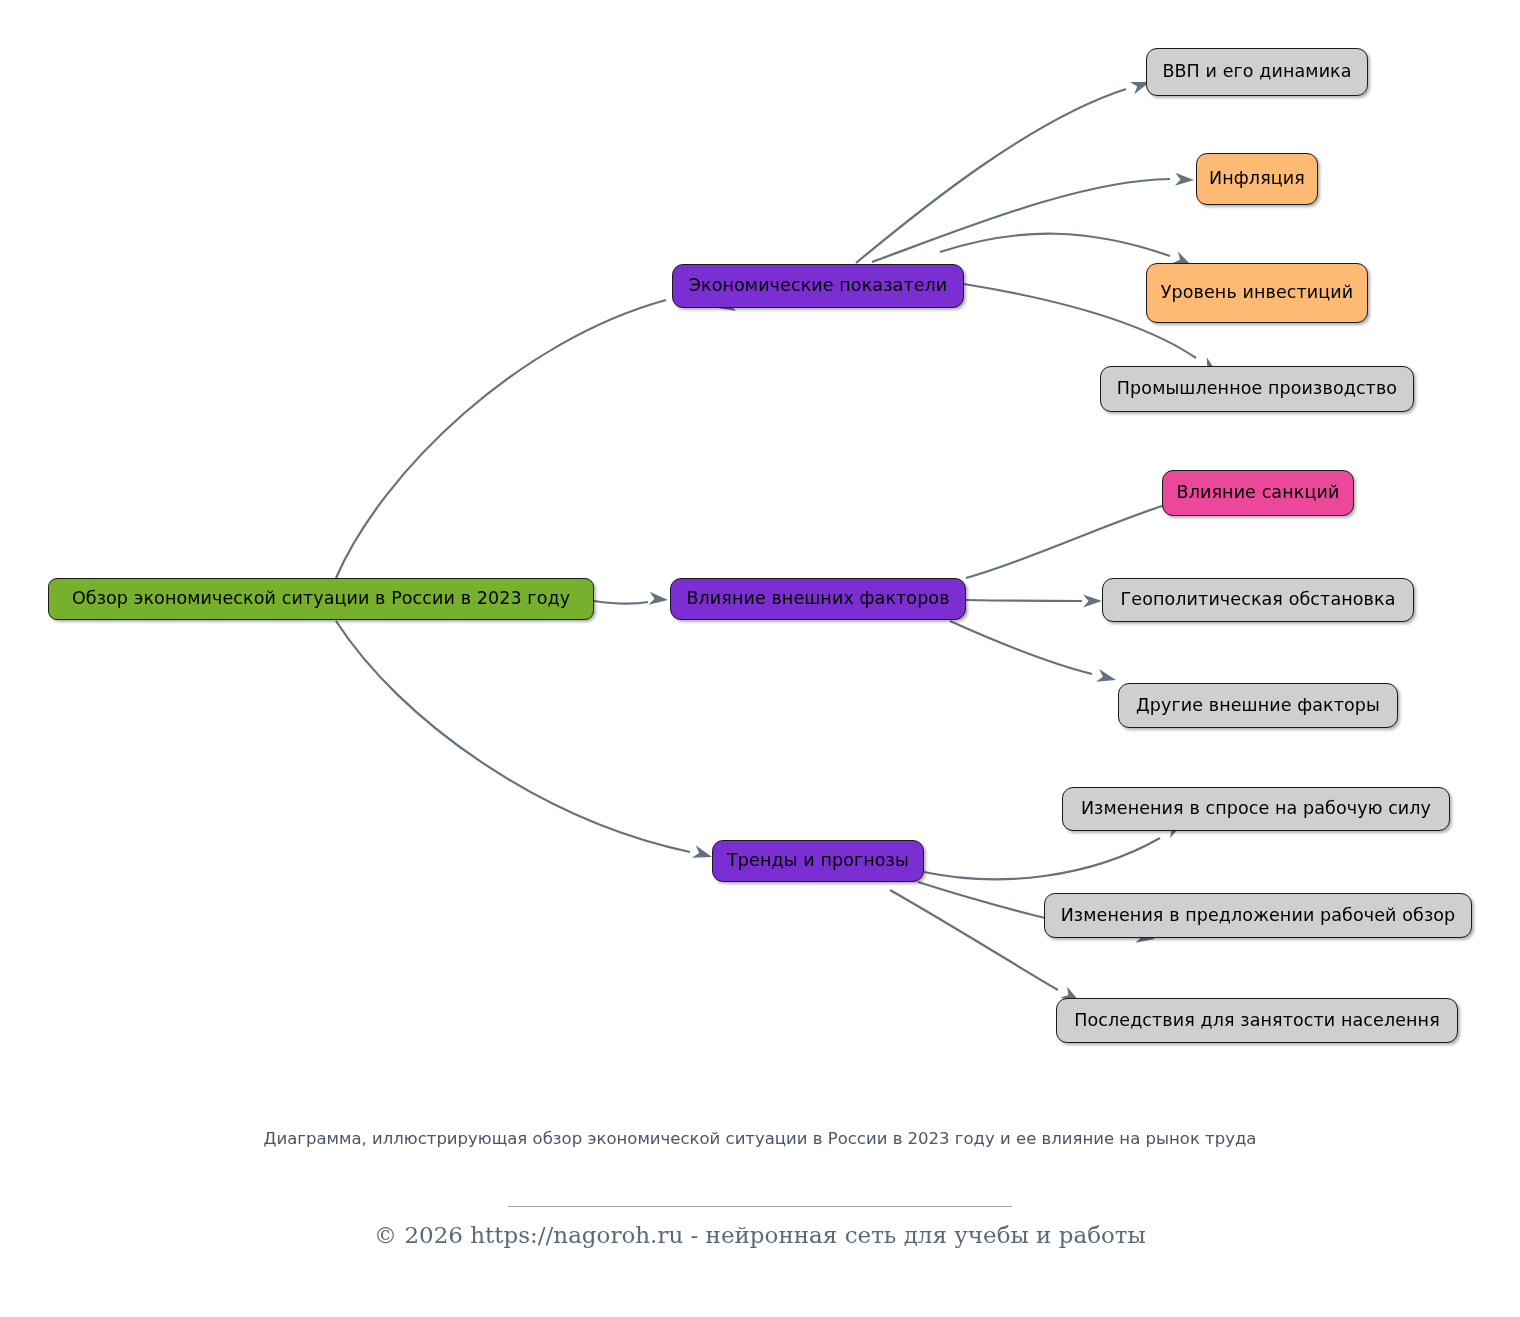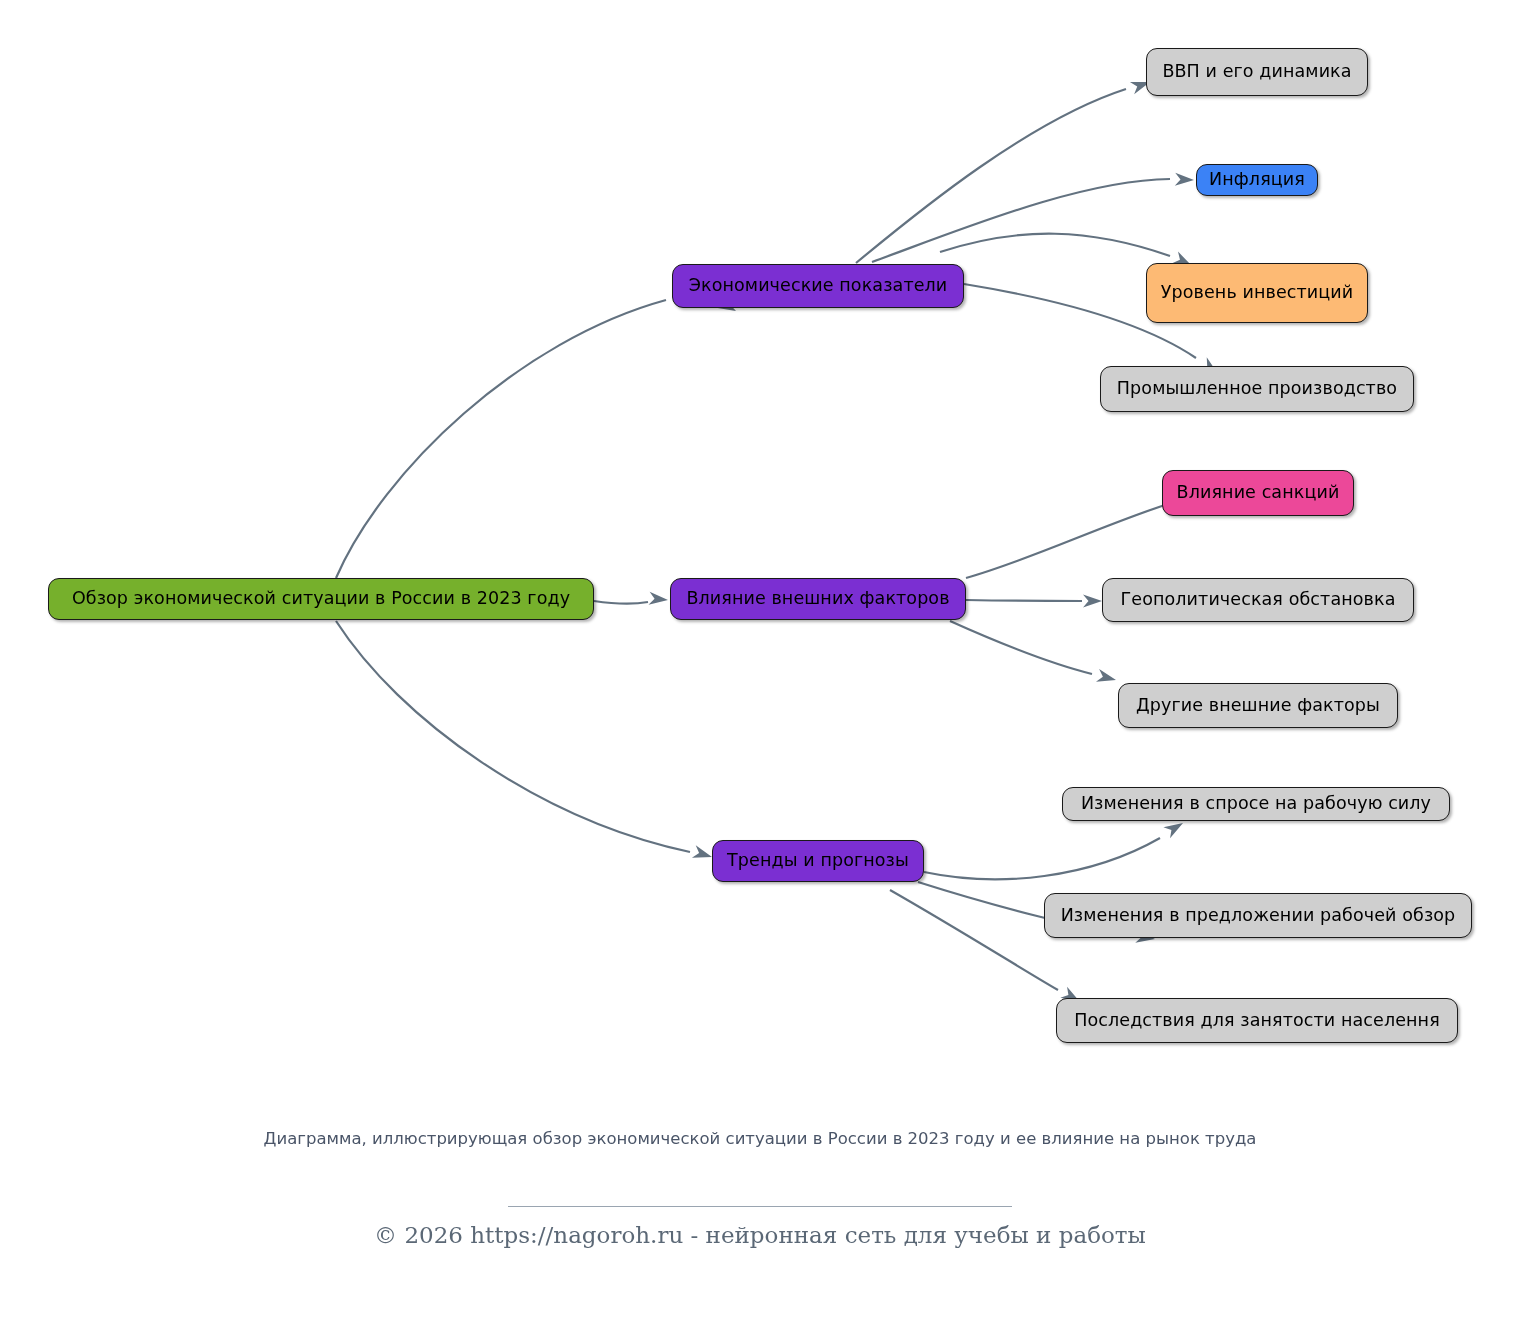--- a/index.html
+++ b/index.html
@@ -108,30 +108,30 @@
       <path class="edge" d="M 924 872 C 1000 888 1090 878 1160 838"></path>
       <path class="arrow-head" d="M 0 0 L -19 -6.5 L -13.5 0 L -19 6.5 Z" transform="translate(1183,823) rotate(-31)"></path>
       <path class="edge" d="M 918 882 C 1000 908 1080 928 1130 936"></path>
       <path class="arrow-head" d="M 0 0 L -19 -6.5 L -13.5 0 L -19 6.5 Z" transform="translate(1155,939) rotate(8)"></path>
       <path class="edge" d="M 890 890 C 960 930 1020 968 1058 990"></path>
       <path class="arrow-head" d="M 0 0 L -19 -6.5 L -13.5 0 L -19 6.5 Z" transform="translate(1080,1002) rotate(31)"></path>
     </g>
 </svg>
 
 <div id="node-layer">
-    <div class="node root" style="left: 48px; top: 578px; width: 546px; height: 42px; background: rgb(118, 176, 44);">
+    <div class="node root" style="left: 48px; top: 578px; width: 546px; height: 42px; background: rgb(118, 176, 44); border-radius: 9px;">
       <span>Обзор экономической ситуации в России в 2023 году</span>
     </div>
     <div class="node branch" style="left: 672px; top: 264px; width: 292px; height: 44px; background: rgb(123, 47, 210);">
       <span>Экономические показатели</span>
     </div>
     <div class="node leaf" style="left: 1146px; top: 48px; width: 222px; height: 48px; background: rgb(207, 207, 207);">
       <span>ВВП и его динамика</span>
     </div>
-    <div class="node leaf" style="left: 1196px; top: 164px; width: 122px; height: 32px; background: #3b82f6;">
+    <div class="node leaf" style="left: 1196px; top: 153px; width: 122px; height: 52px; background: #fdba74;">
       <span>Инфляция</span>
     </div>
     <div class="node leaf" style="left: 1146px; top: 263px; width: 222px; height: 60px; background: #fdba74;">
       <span>Уровень инвестиций</span>
     </div>
     <div class="node leaf" style="left: 1100px; top: 366px; width: 314px; height: 46px; background: rgb(207, 207, 207);">
       <span>Промышленное производство</span>
     </div>
     <div class="node branch" style="left: 670px; top: 578px; width: 296px; height: 42px; background: rgb(123, 47, 210);">
       <span>Влияние внешних факторов</span>
@@ -141,21 +141,21 @@
     </div>
     <div class="node leaf" style="left: 1102px; top: 578px; width: 312px; height: 44px; background: rgb(207, 207, 207);">
       <span>Геополитическая обстановка</span>
     </div>
     <div class="node leaf" style="left: 1118px; top: 683px; width: 280px; height: 45px; background: rgb(207, 207, 207);">
       <span>Другие внешние факторы</span>
     </div>
     <div class="node branch" style="left: 712px; top: 840px; width: 212px; height: 42px; background: rgb(123, 47, 210);">
       <span>Тренды и прогнозы</span>
     </div>
-    <div class="node leaf" style="left: 1062px; top: 787px; width: 388px; height: 34px; background: rgb(207, 207, 207); border-radius: 11px;">
+    <div class="node leaf" style="left: 1062px; top: 787px; width: 388px; height: 44px; background: rgb(207, 207, 207); border-radius: 11px;">
       <span>Изменения в спросе на рабочую силу</span>
     </div>
     <div class="node leaf" style="left: 1044px; top: 893px; width: 428px; height: 45px; background: rgb(207, 207, 207);">
       <span>Изменения в предложении рабочей обзор</span>
     </div>
     <div class="node leaf" style="left: 1056px; top: 998px; width: 402px; height: 45px; background: rgb(207, 207, 207);">
       <span>Последствия для занятости населення</span>
     </div>
   </div>
 

